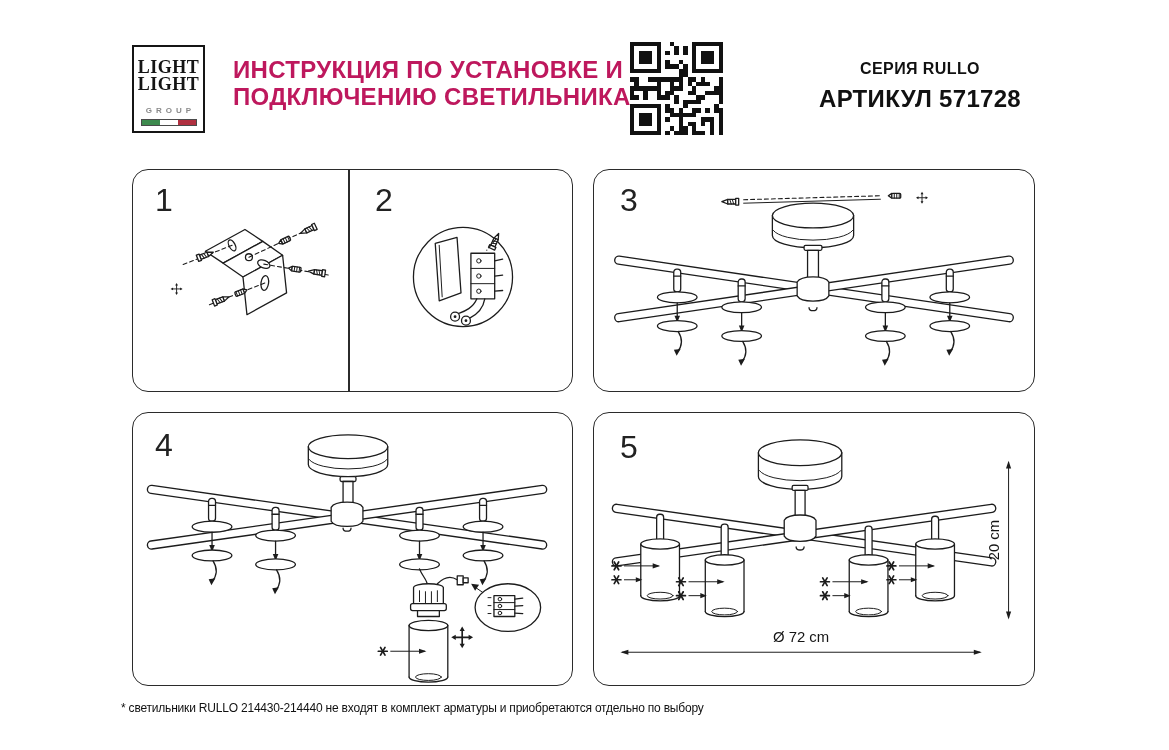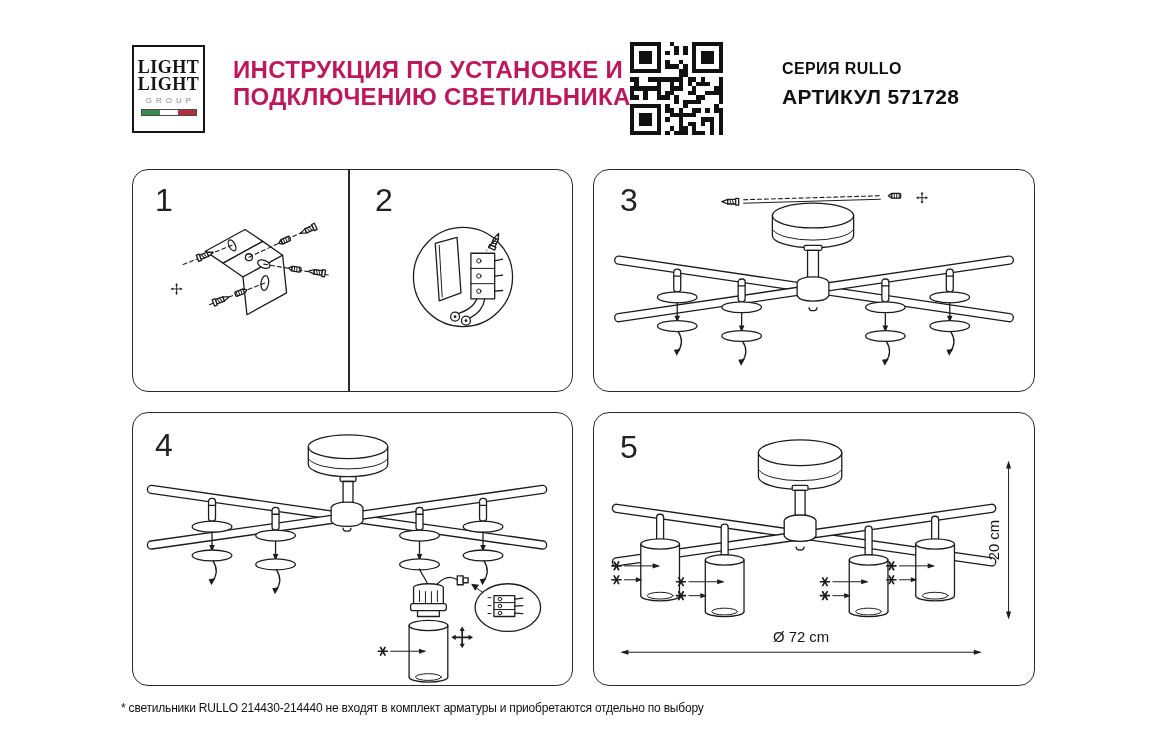--- a/index.html
+++ b/index.html
@@ -7,32 +7,32 @@
     width:1169px;height:750px;position:relative;background:#ffffff;
     font-family:"Liberation Sans",sans-serif;color:#111;overflow:hidden;
   }
   
   .logo-box{
     position:absolute;left:132px;top:45px;width:73px;height:88px;
     border:2px solid #151515;box-sizing:border-box;text-align:center;
     padding-top:12px;background:#fff;
   }
   .logo-word{font-family:"Liberation Serif",serif;font-weight:700;font-size:18px;line-height:17px;letter-spacing:.5px;color:#151515;}
-  .logo-group{font-size:8px;letter-spacing:4px;color:#8a8a8a;margin-top:3px;text-indent:4px;}
+  .logo-group{font-size:8px;letter-spacing:4px;color:#8a8a8a;margin-top:13px;text-indent:4px;font-weight:bold;}
   .logo-flag{margin:4px auto 0;width:56px;height:7px;display:flex;border:1px solid #4a4a4a;box-sizing:border-box;}
   .logo-flag span{flex:1;}
   .flag-g{background:#3d8a4e;} .flag-w{background:#ffffff;} .flag-r{background:#b03040;}
   .main-title{
     position:absolute;left:233px;top:56px;margin:0;
     font-size:24px;line-height:27px;font-weight:700;color:#be185d;letter-spacing:.3px;
   }
   .qr{position:absolute;left:630px;top:42px;width:93px;height:93px;}
-  .series-block{position:absolute;left:782px;top:60px;width:212px;}
+  .series-block{position:absolute;left:814px;top:60px;width:212px;text-align:center;}
   .series-name{font-size:16px;font-weight:700;letter-spacing:.4px;}
-  .article-no{font-size:21px;font-weight:700;margin-top:7px;letter-spacing:.3px;}
+  .article-no{font-size:24px;font-weight:700;margin-top:7px;letter-spacing:.3px;}
   
   .panel{position:absolute;border:1.6px solid #2b2b2b;border-radius:16px;background:#fff;box-sizing:border-box;}
   #panel12{left:132px;top:169px;width:441px;height:223px;}
   #panel3 {left:593px;top:169px;width:442px;height:223px;}
   #panel4 {left:132px;top:412px;width:441px;height:274px;}
   #panel5 {left:593px;top:412px;width:442px;height:274px;}
   .stepnum{position:absolute;font-size:32px;font-weight:400;color:#222;line-height:1;}
   .divider{position:absolute;left:215px;top:0;bottom:0;width:1.5px;background:#2b2b2b;}
   .art{position:absolute;left:0;top:0;width:100%;height:100%;}
   

